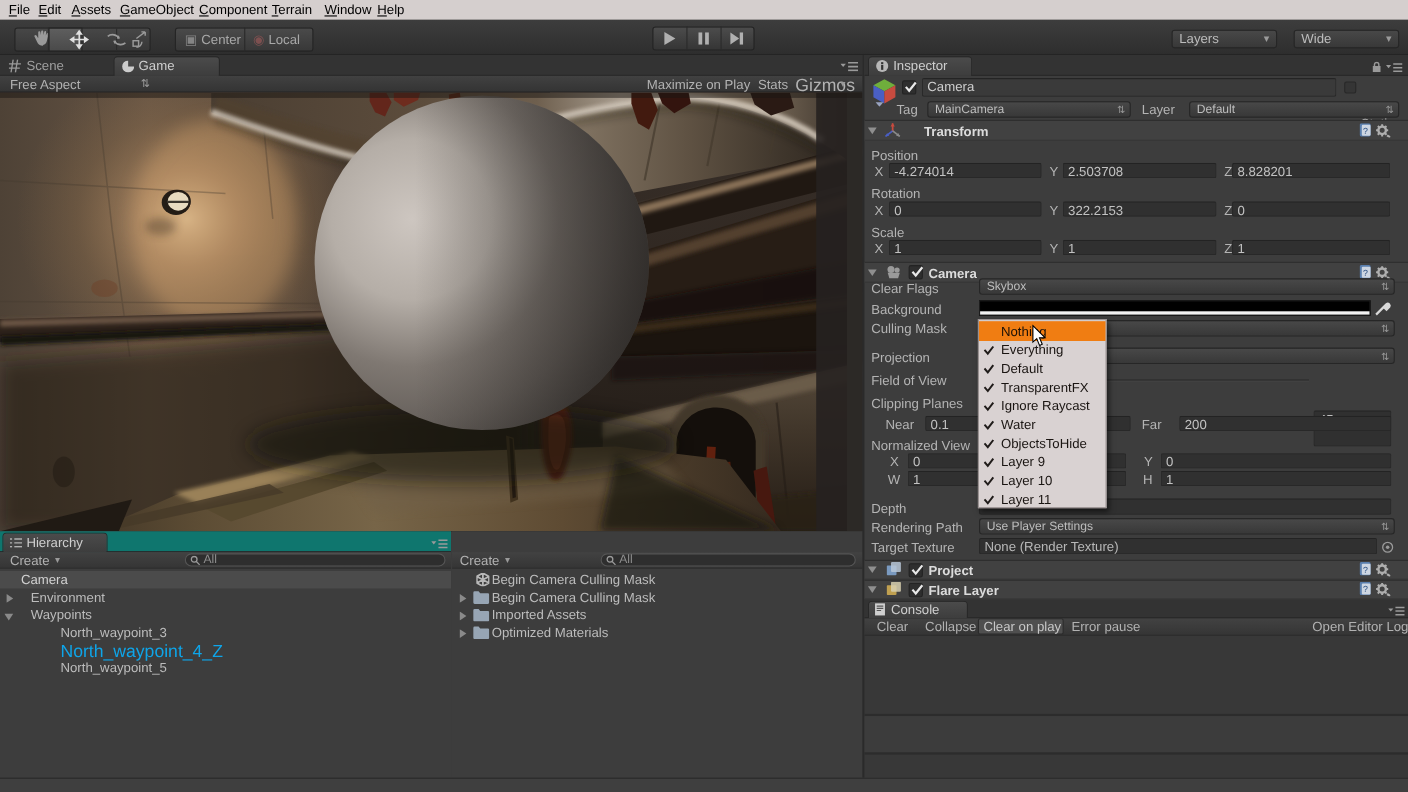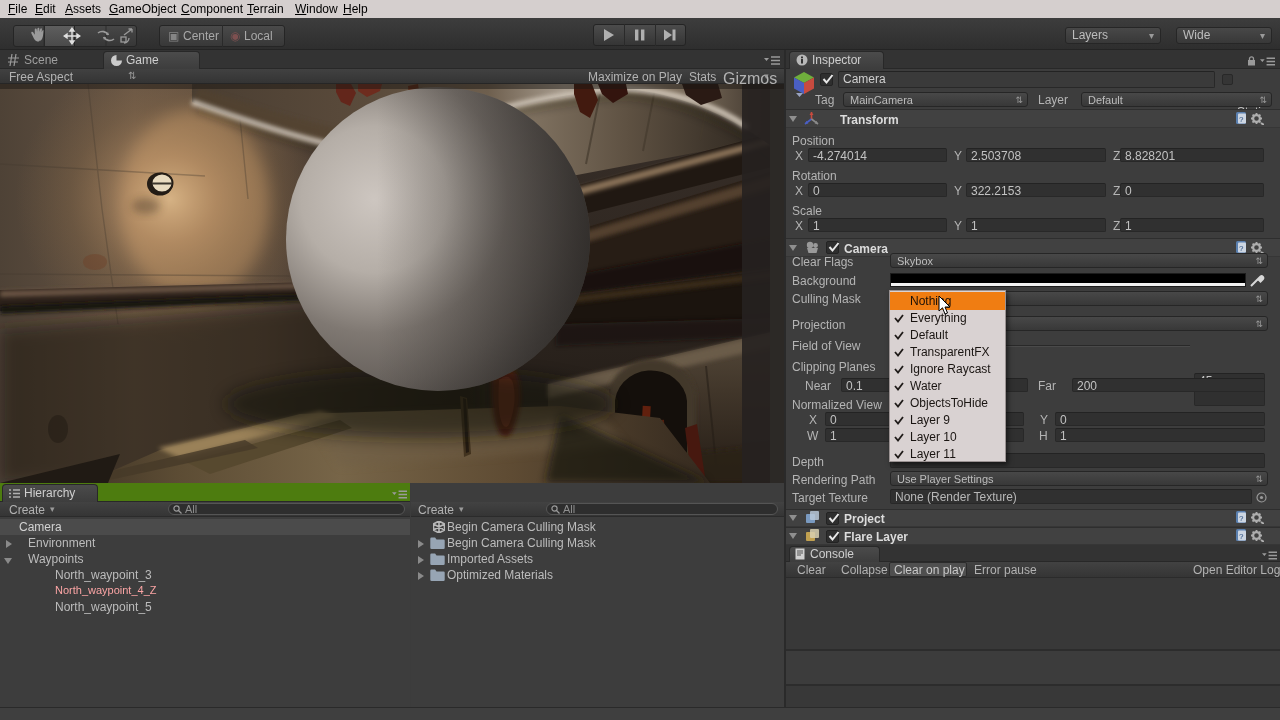--- a/index.html
+++ b/index.html
@@ -262,21 +262,21 @@
     <ellipse cx="146" cy="122" rx="14" ry="8" fill="#2e2317" opacity="0.35" filter="url(#b4)"></ellipse>
 
     <rect x="742" y="0" width="42" height="399" fill="#262120" opacity="0.9"></rect>
     <rect x="770" y="0" width="14" height="399" fill="#2c2926"></rect>
     <rect x="0" y="0" width="784" height="5" fill="#1a1511" opacity="0.5"></rect>
   </svg>
 </div>
 
 <div class="abs" style="left:0;top:483px;width:410px;height:224px;background:#3d3d3d;">
 
-  <div class="abs" style="left:0;top:0;width:410px;height:19px;background:#4d7c0f;border-bottom:1px solid #282828;">
+  <div class="abs" style="left:0;top:0;width:410px;height:19px;background:#0f766e;border-bottom:1px solid #282828;">
     <div class="abs tab" style="left:2px;top:1px;width:96px;height:18px;"></div>
     <svg class="abs" style="left:9px;top:6px;" width="11" height="9" viewBox="0 0 11 9">
           <g stroke="#b0b0b0" stroke-width="1.3">
             <path d="M0 1 h2 M4 1 h7 M0 4.5 h2 M4 4.5 h7 M0 8 h2 M4 8 h7"></path>
           </g>
         </svg>
     <span class="abs" style="left:24px;top:3px;color:#cfcfcf;font-size:12px;">Hierarchy</span>
     <svg class="abs" style="left:392px;top:7px;" width="15" height="9" viewBox="0 0 16 9">
           <path d="M0 2 l2.5 3 2.5 -3 z" fill="#9a9a9a"></path>
           <g stroke="#9a9a9a" stroke-width="1.5">
@@ -300,21 +300,21 @@
   <span class="abs" style="left:19px;top:37px;color:#d2d2d2;font-size:12px;">Camera</span>
   <svg class="abs" style="left:5px;top:57px;" width="8" height="8" viewBox="0 0 8 8">
         <path d="M1 0 l6 4 -6 4 z" fill="#8a8a8a"></path>
       </svg>
   <span class="abs" style="left:28px;top:53px;color:#bcbcbc;font-size:12px;">Environment</span>
   <svg class="abs" style="left:4px;top:74px;" width="9" height="8" viewBox="0 0 9 8">
         <path d="M0 1 l8 0 -4 6 z" fill="#8a8a8a"></path>
       </svg>
   <span class="abs" style="left:28px;top:69px;color:#bcbcbc;font-size:12px;">Waypoints</span>
   <span class="abs" style="left:55px;top:85px;color:#bcbcbc;font-size:12px;">North_waypoint_3</span>
-  <span class="abs" style="left:55px;top:101px;color:#fca5a5;font-size:11px;">North_waypoint_4_Z</span>
+  <span class="abs" style="left:55px;top:101px;color:#0ea5e9;font-size:16px;">North_waypoint_4_Z</span>
   <span class="abs" style="left:55px;top:117px;color:#bcbcbc;font-size:12px;">North_waypoint_5</span>
 </div>
 
 <div class="abs" style="left:411px;top:483px;width:373px;height:224px;background:#3d3d3d;">
 
 
   <div class="abs" style="left:0;top:19px;width:373px;height:15px;background:linear-gradient(#424242,#353535);border-bottom:1px solid #2b2b2b;">
     <span class="abs" style="left:7px;top:1px;color:#b2b2b2;font-size:12px;">Create</span>
     <span class="abs" style="left:48px;top:2px;color:#9a9a9a;font-size:9px;">▾</span>
     <div class="abs" style="left:135px;top:1px;width:232px;height:12px;background:#2e2e2e;border:1px solid #555;border-radius:7px;"></div>

